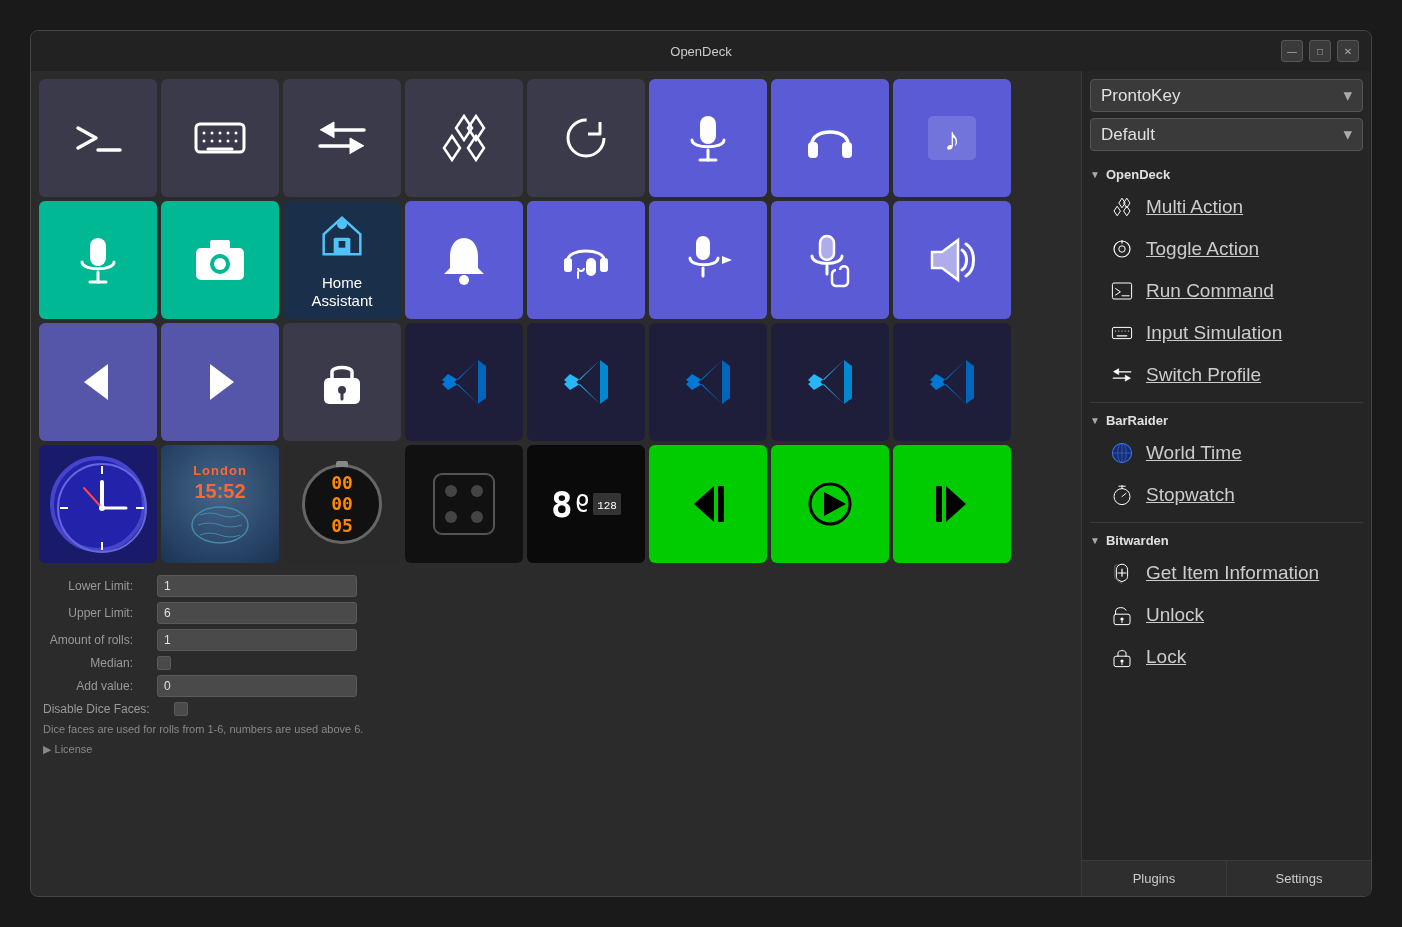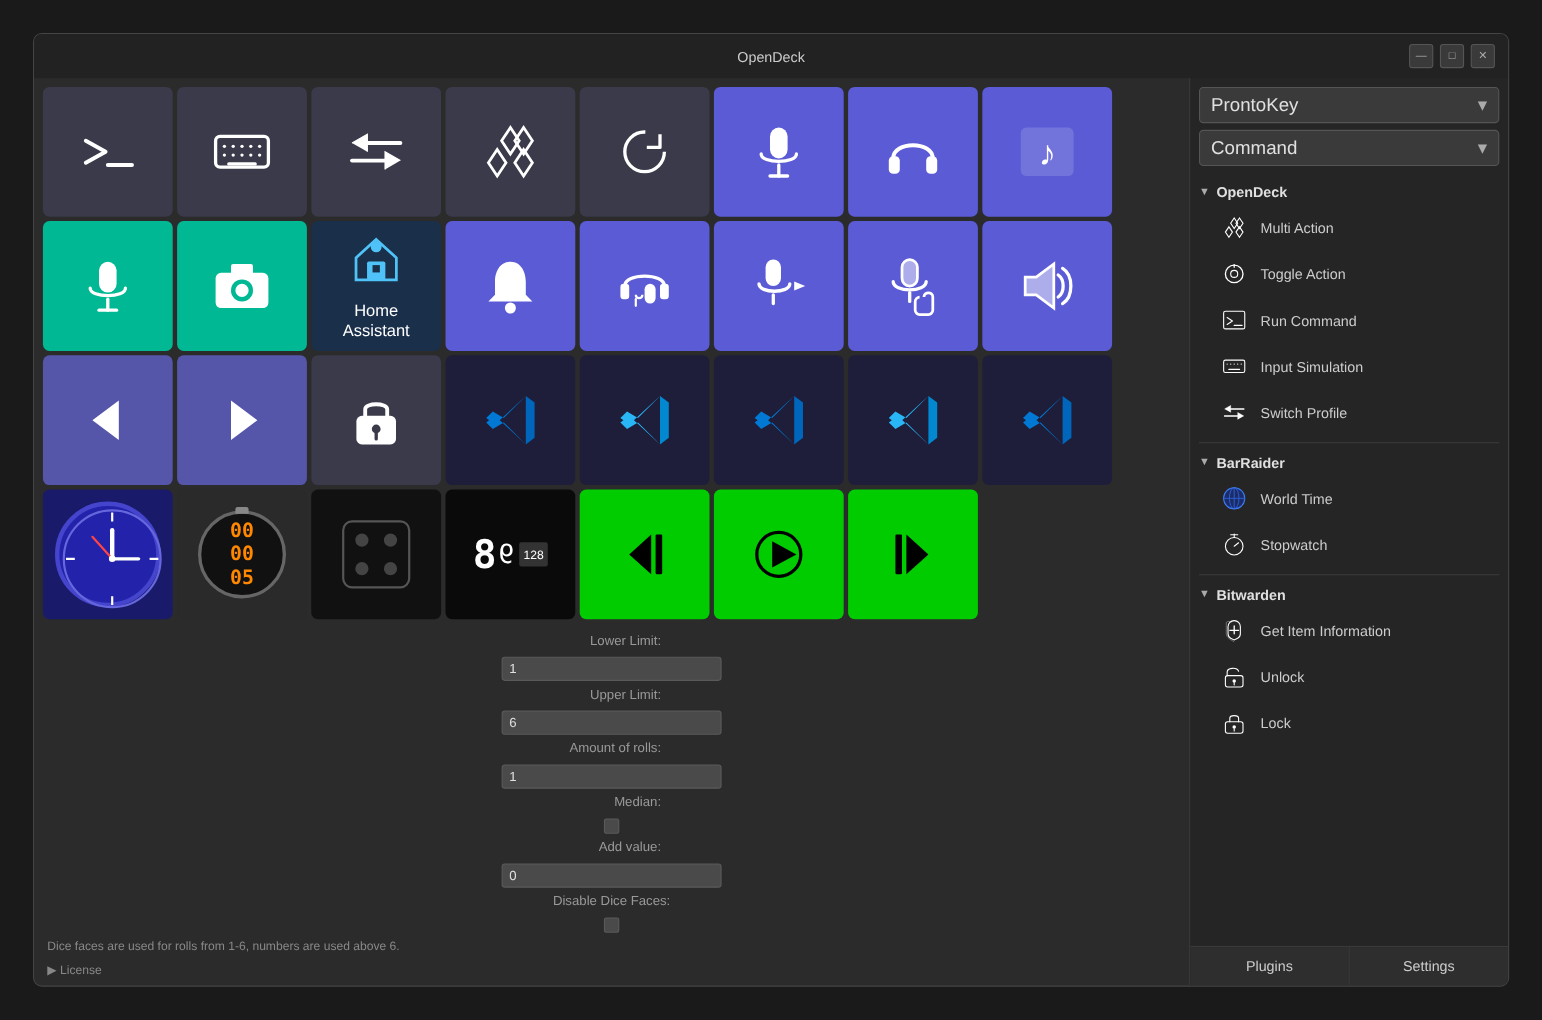--- a/index.html
+++ b/index.html
@@ -130,22 +130,21 @@
     .form-section {
       margin-top: 6px;
       padding: 6px 4px;
       font-size: 12px;
       color: #bbb;
     }
     .form-row {
       display: flex;
       align-items: center;
       margin-bottom: 5px;
-      gap: 8px;
-      flex-direction: column;
+      gap: 24px;
     }
     .form-label {
       text-align: right;
       min-width: 90px;
       font-size: 12px;
       color: #999;
     }
     .form-input {
       background: #4a4a4a;
       border: 1px solid #5a5a5a;
@@ -219,22 +218,23 @@
     }
     .section-arrow { color: #aaa; font-size: 10px; }
 
     .sidebar-item {
       display: flex;
       align-items: center;
       gap: 10px;
       padding: 7px 8px 7px 18px;
       border-radius: 4px;
       cursor: pointer;
-      font-size: 13px;
+      font-size: 19px;
       color: #ccc;
+      text-decoration: underline;
     }
     .sidebar-item-icon {
       width: 28px;
       height: 28px;
       display: flex;
       align-items: center;
       justify-content: center;
       flex-shrink: 0;
     }
 
@@ -603,20 +603,33 @@
                 <circle cx="48" cy="48" r="3" fill="white"></circle>
 
                 <line x1="48" y1="6" x2="48" y2="14" stroke="white" stroke-width="2"></line>
                 <line x1="90" y1="48" x2="82" y2="48" stroke="white" stroke-width="2"></line>
                 <line x1="48" y1="90" x2="48" y2="82" stroke="white" stroke-width="2"></line>
                 <line x1="6" y1="48" x2="14" y2="48" stroke="white" stroke-width="2"></line>
               </svg>
             </div>
           </div>
 
+          <div class="grid-cell london-cell" style="background:radial-gradient(circle at 50% 40%, #446688 0%, #1a3355 100%);">
+            <div style="display:flex;flex-direction:column;align-items:center;justify-content:center;gap:2px;">
+              <div style="font-size:13px;font-weight:bold;color:#ff6633;letter-spacing:1px;">London</div>
+              <div style="font-size:20px;font-weight:bold;color:#ff6633;">15:52</div>
+
+              <svg width="60" height="40" viewBox="0 0 60 40">
+                <ellipse cx="30" cy="20" rx="28" ry="18" fill="none" stroke="#4488aa" stroke-width="1.5"></ellipse>
+                <path d="M10 10 Q20 6 30 10 Q40 14 50 10" fill="none" stroke="#4488aa" stroke-width="1"></path>
+                <path d="M8 20 Q20 16 30 20 Q40 24 52 20" fill="none" stroke="#4488aa" stroke-width="1"></path>
+                <path d="M10 30 Q20 26 30 30 Q40 34 50 30" fill="none" stroke="#4488aa" stroke-width="1"></path>
+              </svg>
+            </div>
+          </div>
 
           <div class="grid-cell stopwatch-cell" style="background:#2a2a2a;">
             <div style="display:flex;flex-direction:column;align-items:center;justify-content:center;">
               <div style="background:#111;border:3px solid #666;border-radius:50%;width:80px;height:80px;display:flex;flex-direction:column;align-items:center;justify-content:center;position:relative;">
                 <div style="font-size:18px;color:#ff8800;font-weight:bold;font-family:monospace;line-height:1.2;">00<br>00<br>05</div>
                 <div style="position:absolute;top:-6px;left:50%;transform:translateX(-50%);width:12px;height:6px;background:#888;border-radius:2px 2px 0 0;"></div>
               </div>
             </div>
           </div>
 
@@ -630,21 +643,21 @@
                 <circle cx="48" cy="48" r="6" fill="#444"></circle>
               </svg>
             </div>
           </div>
 
           <div class="grid-cell font-cell" style="background:#0a0a0a;">
             <div style="display:flex;align-items:center;justify-content:center;gap:2px;">
               <span style="font-size:36px;color:white;font-weight:bold;font-family:monospace;">8</span>
               <span style="font-size:24px;color:white;font-family:monospace;transform:scaleX(-1);display:inline-block;">9</span>
               <div style="background:#333;padding:2px 4px;border-radius:2px;margin-left:2px;">
-                <span style="font-size:11px;color:white;font-family:Liberation Sans, sans-serif;">128</span>
+                <span style="font-size:11px;color:white;font-family:Liberation Mono, monospace;">128</span>
               </div>
             </div>
           </div>
 
           <div class="grid-cell media-prev" style="background:#00cc00;">
             <div class="cell-icon">
               <svg viewBox="0 0 60 60" fill="none">
                 <polygon points="36,12 16,30 36,48" fill="black"></polygon>
                 <rect x="40" y="12" width="6" height="36" fill="black" rx="1"></rect>
               </svg>
@@ -701,21 +714,21 @@
       </div>
     </div>
 
     <div class="sidebar">
       <div class="sidebar-top">
         <div class="select-row">
           <span>ProntoKey</span>
           <span class="select-arrow">▾</span>
         </div>
         <div class="select-row">
-          <span>Command</span>
+          <span>Default</span>
           <span class="select-arrow">▾</span>
         </div>
       </div>
 
       <div class="sidebar-section">
         <div class="section-header">
           <span class="section-arrow">▼</span>
           <span>OpenDeck</span>
         </div>
 

